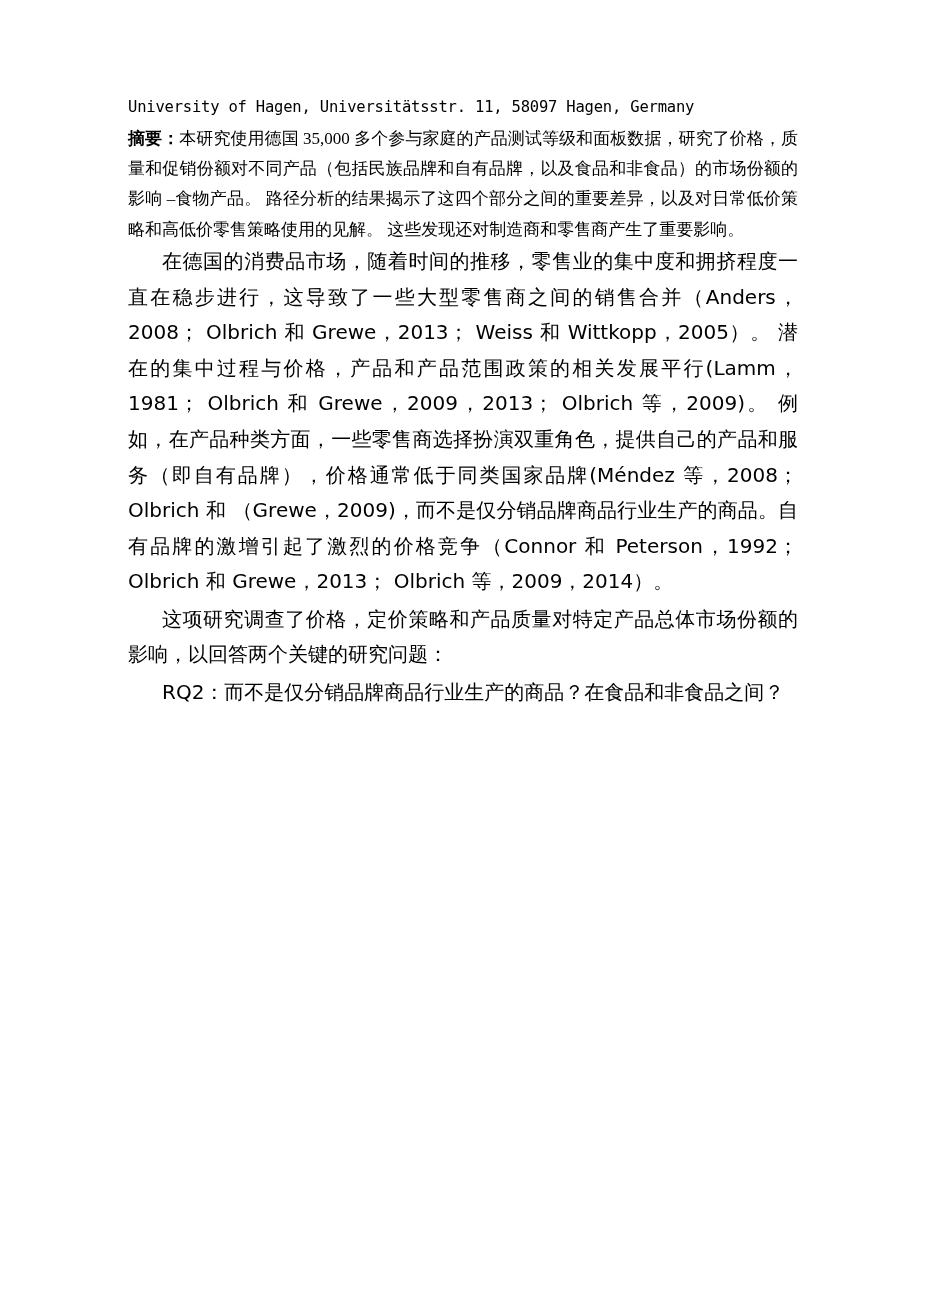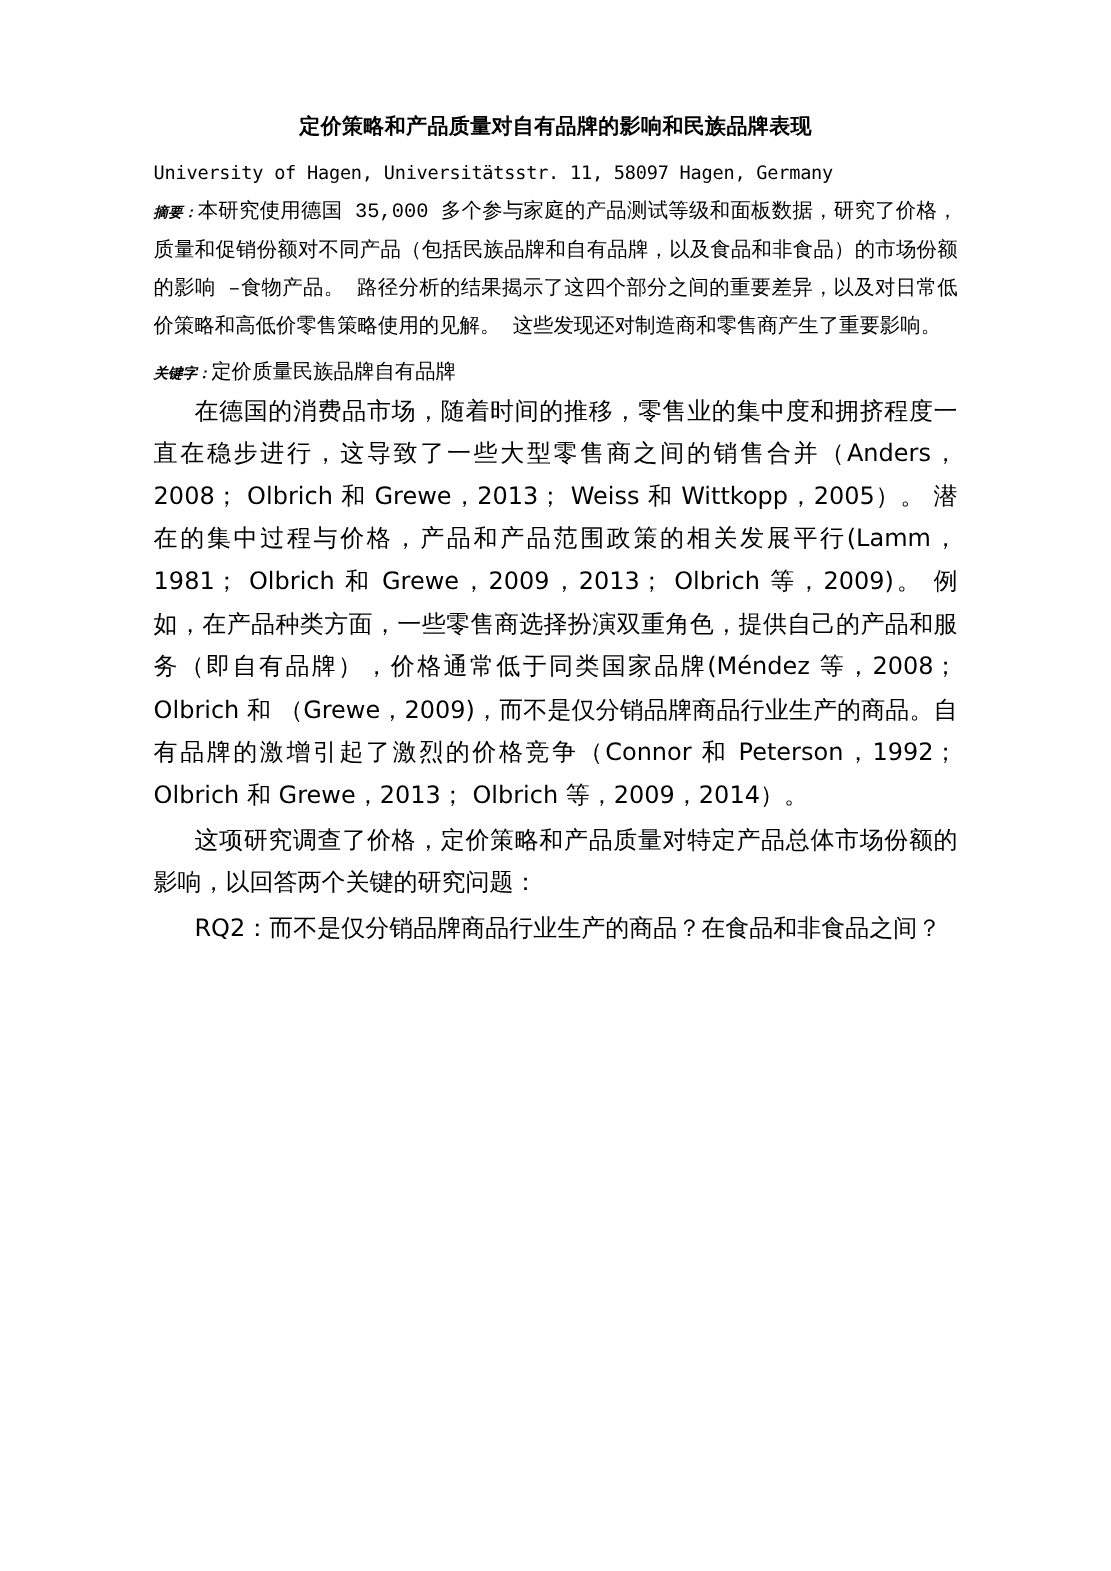--- a/index.html
+++ b/index.html
@@ -40,25 +40,24 @@
   .abstract-block {
     margin-top: 4px;
     font-size: 17.5px;
     line-height: 1.72;
     text-align: justify;
     text-justify: inter-ideograph;
   }
   .label-bold {
     font-family: "DejaVu Sans", "Liberation Sans", sans-serif;
     font-weight: bold;
-    font-size: 12px;
-    font-style: italic;
+    font-size: 17px;
   }
   .abstract-text {
-    font-family: Liberation Mono, monospace;
+    font-family: Liberation Serif, serif;
     font-size: 17px;
   }
   .keywords-block {
     margin-top: 6px;
     font-size: 17.5px;
     line-height: 1.7;
   }
   .keywords-text {
     font-family: "DejaVu Sans", "Liberation Sans", sans-serif;
     font-size: 17px;
@@ -78,30 +77,26 @@
     text-justify: inter-ideograph;
     margin: 0 0 2px 0;
     text-indent: 34px;
   }
 </style>
 </head>
 <body>
 
 <div class="page">
 
-  <h1 class="doc-title">定价策略和产品质量对自有品牌的影响和民族品牌表现</h1>
 
   <div class="authors-line">University of Hagen, Universitätsstr. 11, 58097 Hagen, Germany</div>
 
   <div class="abstract-block">
     <span class="label-bold">摘要：</span><span class="abstract-text">本研究使用德国 35,000 多个参与家庭的产品测试等级和面板数据，研究了价格，质量和促销份额对不同产品（包括民族品牌和自有品牌，以及食品和非食品）的市场份额的影响 –食物产品。 路径分析的结果揭示了这四个部分之间的重要差异，以及对日常低价策略和高低价零售策略使用的见解。 这些发现还对制造商和零售商产生了重要影响。</span>
   </div>
 
-  <div class="keywords-block">
-    <span class="label-bold">关键字：</span><span class="keywords-text">定价质量民族品牌自有品牌</span>
-  </div>
 
 
   <p class="body-par">在德国的消费品市场，随着时间的推移，零售业的集中度和拥挤程度一直在稳步进行，这导致了一些大型零售商之间的销售合并（Anders，2008； Olbrich 和 Grewe，2013； Weiss 和 Wittkopp，2005）。 潜在的集中过程与价格，产品和产品范围政策的相关发展平行(Lamm，1981； Olbrich 和 Grewe，2009，2013； Olbrich 等，2009)。 例如，在产品种类方面，一些零售商选择扮演双重角色，提供自己的产品和服务（即自有品牌），价格通常低于同类国家品牌(Méndez 等，2008； Olbrich 和 （Grewe，2009)，而不是仅分销品牌商品行业生产的商品。自有品牌的激增引起了激烈的价格竞争（Connor 和 Peterson，1992； Olbrich 和 Grewe，2013； Olbrich 等，2009，2014）。</p>
   <p class="body-par">这项研究调查了价格，定价策略和产品质量对特定产品总体市场份额的影响，以回答两个关键的研究问题：</p>
   <p class="body-par">RQ2：而不是仅分销品牌商品行业生产的商品？在食品和非食品之间？</p>
 
 </div>
 
 </body></html>

